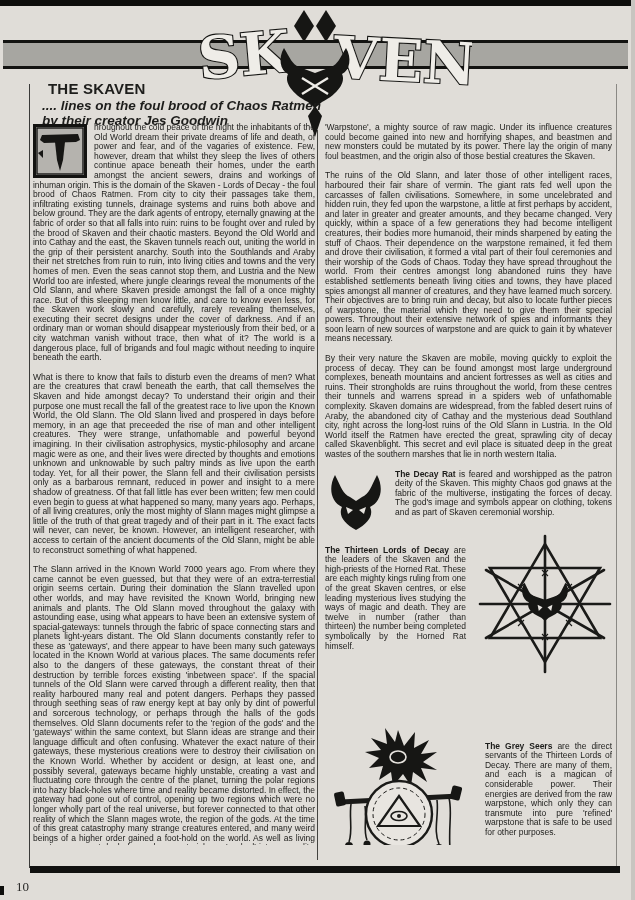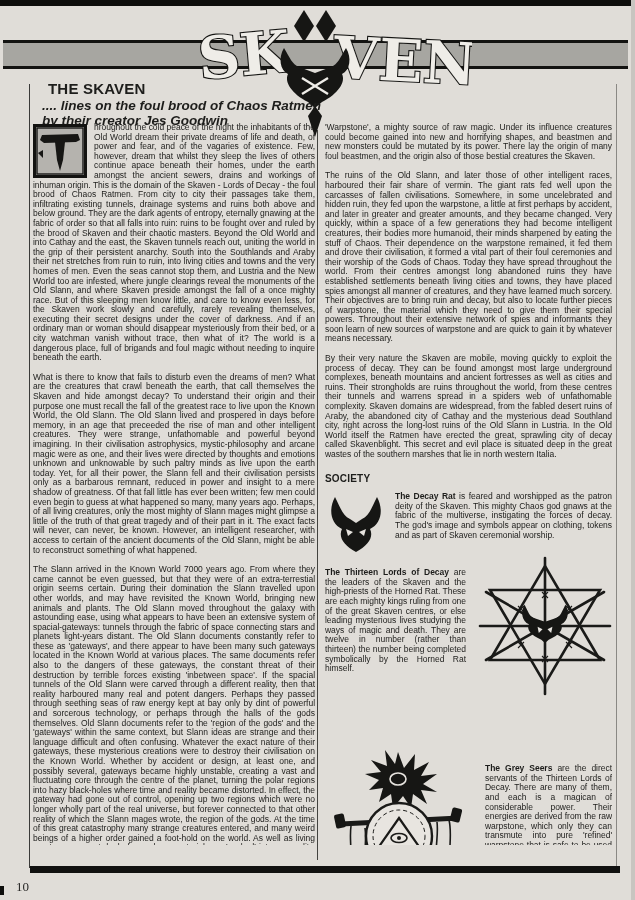--- a/index.html
+++ b/index.html
@@ -93,21 +93,20 @@
   <p>What is there to know that fails to disturb even the dreams of men? What are the creatures that crawl beneath the earth, that call themselves the Skaven and hide amongst decay? To understand their origin and their purpose one must recall the fall of the greatest race to live upon the Known World, the Old Slann. The Old Slann lived and prospered in days before memory, in an age that preceeded the rise of man and other intelligent creatures. They were strange, unfathomable and powerful beyond imagining. In their civilisation astrophysics, mystic-philosophy and arcane magic were as one, and their lives were directed by thoughts and emotions unknown and unknowable by such paltry minds as live upon the earth today. Yet, for all their power, the Slann fell and their civilisation persists only as a barbarous remnant, reduced in power and insight to a mere shadow of greatness. Of that fall little has ever been written; few men could even begin to guess at what happened so many, many years ago. Perhaps, of all living creatures, only the most mighty of Slann mages might glimpse a little of the truth of that great tragedy and of their part in it. The exact facts will never, can never, be known. However, an intelligent researcher, with access to certain of the ancient documents of the Old Slann, might be able to reconstruct something of what happened.</p>
   <p>The Slann arrived in the Known World 7000 years ago. From where they came cannot be even guessed, but that they were of an extra-terrestial origin seems certain. During their domination the Slann travelled upon other worlds, and may have revisited the Known World, bringing new animals and plants. The Old Slann moved throughout the galaxy with astounding ease, using what appears to have been an extensive system of spacial-gateways: tunnels through the fabric of space connecting stars and planets light-years distant. The Old Slann documents constantly refer to these as 'gateways', and there appear to have been many such gateways located in the Known World at various places. The same documents refer also to the dangers of these gateways, the constant threat of their destruction by terrible forces existing 'inbetween space'. If the spacial tunnels of the Old Slann were carved through a different reality, then that reality harboured many real and potent dangers. Perhaps they passed through seething seas of raw energy kept at bay only by dint of powerful and sorcerous technology, or perhaps through the halls of the gods themselves. Old Slann documents refer to the 'region of the gods' and the 'gateways' within the same context, but Slann ideas are strange and their language difficult and often confusing. Whatever the exact nature of their gateways, these mysterious creations were to destroy their civilisation on the Known World. Whether by accident or design, at least one, and possibly several, gateways became highly unstable, creating a vast and fluctuating core through the centre of the planet, turning the polar regions into hazy black-holes where time and reality became distorted. In effect, the gateway had gone out of control, opening up two regions which were no longer wholly part of the real universe, but forever connected to that other reality of which the Slann mages wrote, the region of the gods. At the time of this great catastrophy many strange creatures entered, and many weird beings of a higher order gained a foot-hold on the world. As well as living creatures, a great deal of raw chaos material was 'sucked' into our reality, deadly and potent matter with powers of an unknown and deadly kind. This was the material that was to become known as</p>
 </div>
 
 <div class="col col-right">
   <p>'Warpstone', a mighty source of raw magic. Under its influence creatures could become gained into new and horrifying shapes, and beastmen and new monsters could be mutated by its power. There lay the origin of many foul beastmen, and the origin also of those bestial creatures the Skaven.</p>
   <p>The ruins of the Old Slann, and later those of other intelligent races, harboured their fair share of vermin. The giant rats fed well upon the carcasses of fallen civilisations. Somewhere, in some uncelebrated and hidden ruin, they fed upon the warpstone, a little at first perhaps by accident, and later in greater and greater amounts, and they became changed. Very quickly, within a space of a few generations they had become intelligent creatures, their bodies more humanoid, their minds sharpened by eating the stuff of Chaos. Their dependence on the warpstone remained, it fed them and drove their civilisation, it formed a vital part of their foul ceremonies and their worship of the Gods of Chaos. Today they have spread throughout the world. From their centres amongst long abandoned ruins they have established settlements beneath living cities and towns, they have placed spies amongst all manner of creatures, and they have learned much sorcery. Their objectives are to bring ruin and decay, but also to locate further pieces of warpstone, the material which they need to give them their special powers. Throughout their extensive network of spies and informants they soon learn of new sources of warpstone and are quick to gain it by whatever means necessary.</p>
 
   <p>By their very nature the Skaven are mobile, moving quickly to exploit the process of decay. They can be found amongst most large underground complexes, beneath mountains and ancient fortresses as well as cities and ruins. Their strongholds are ruins throughout the world, from these centres their tunnels and warrens spread in a spiders web of unfathomable complexity. Skaven domains are widespread, from the fabled desert ruins of Araby, the abandoned city of Cathay and the mysterious dead Southland city, right across the long-lost ruins of the Old Slann in Lustria. In the Old World itself the Ratmen have erected the great, sprawling city of decay called Skavenblight. This secret and evil place is situated deep in the great wastes of the southern marshes that lie in north western Italia.</p>
 
-  <div class="sec-head">SOCIETY</div>
 
   <div>
     <span class="hr-icon"><svg width="62" height="60" viewBox="0 0 62 60">
       <path d="M10,3 C3,16 6,30 17,35 C13,43 19,52 31,58 C43,52 49,43 45,35 C56,30 59,16 52,3 C46,15 44,22 37,25 L31,29 L25,25 C18,22 16,15 10,3 Z" fill="#161614"></path>
       <polygon points="21,35 28,38 23,42" fill="#e6e3de"></polygon>
       <polygon points="41,35 34,38 39,42" fill="#e6e3de"></polygon>
     </svg></span>
     <b class="lead">The Decay Rat</b>
     <span>is feared and worshipped as the patron deity of the Skaven. This mighty Chaos god gnaws at the fabric of the multiverse, instigating the forces of decay. The god's image and symbols appear on clothing, tokens and as part of Skaven ceremonial worship.</span>
   </div>

